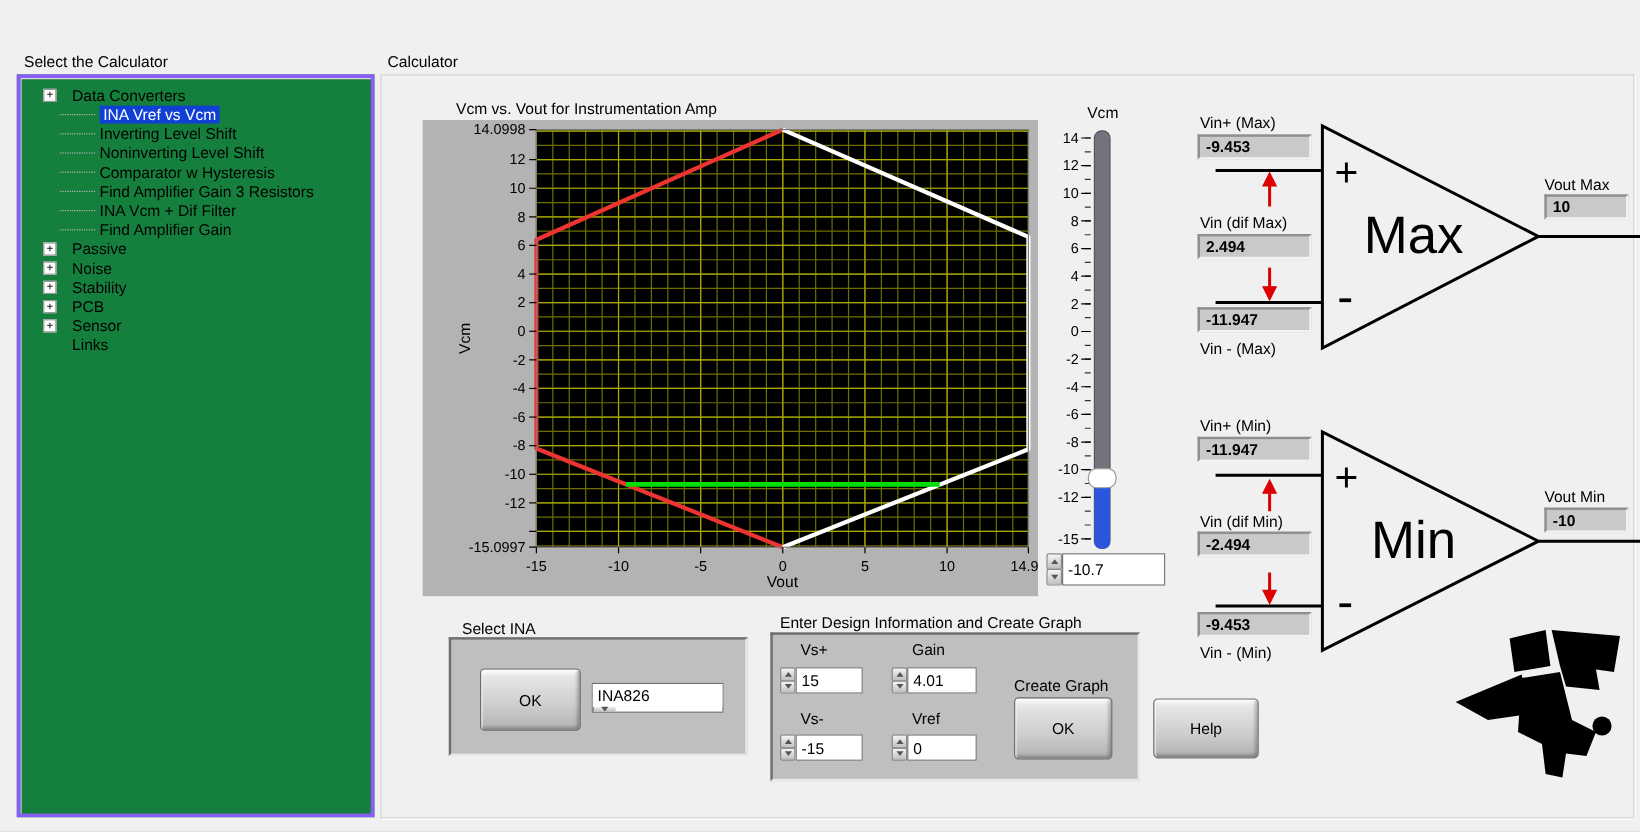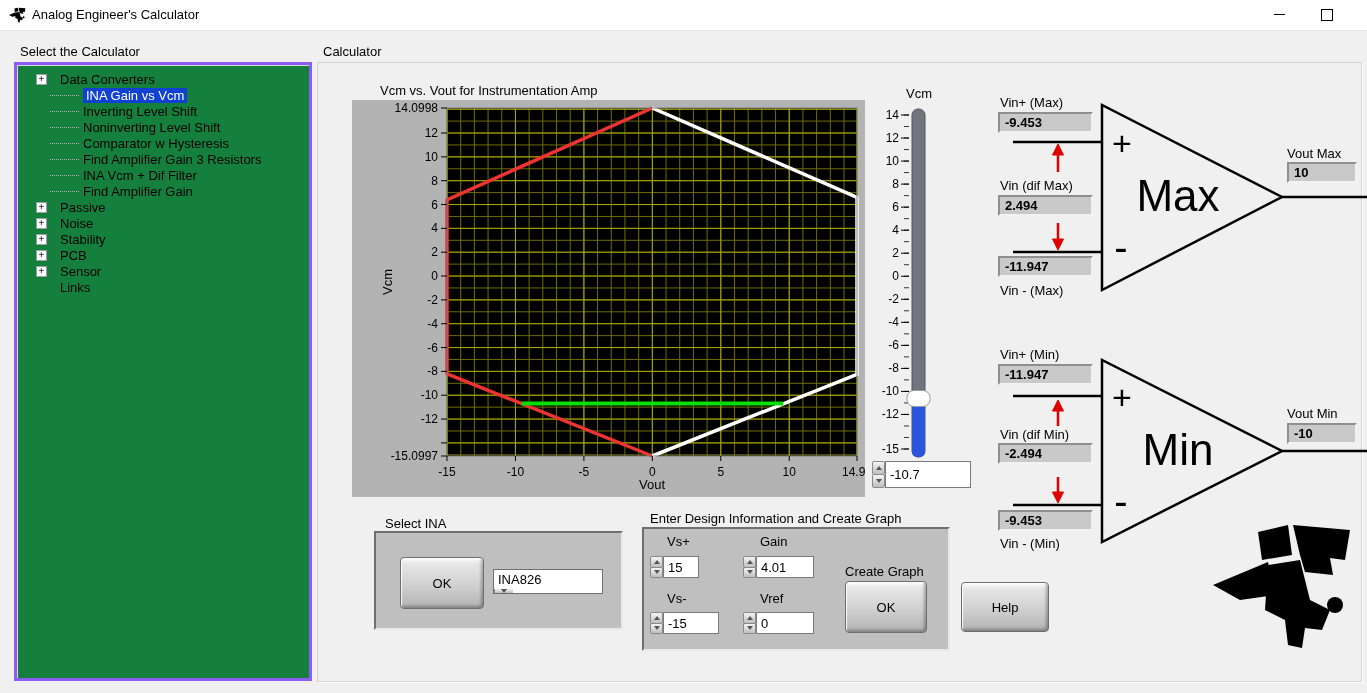--- a/index.html
+++ b/index.html
@@ -62,48 +62,30 @@
   #ina-dd .ddtext{flex:1;display:flex;align-items:center;padding-left:4px;font-size:13px;background:#fff;}
   #ina-dd .ddbtn{width:18px;background:linear-gradient(180deg,#f2f2f2,#bdbdbd);
                  border-left:1px solid #8a8a8a;display:flex;align-items:center;justify-content:center;}
   svg text{font-family:"Liberation Sans",sans-serif;}
 </style>
 </head>
 <body>
 
 <div id="app">
 
-  <div class="abs" id="titlebar">
-    <svg class="abs" style="left:9px;top:7px" width="17" height="16" viewBox="0 0 142 126">
-      <g fill="#000">
-        <path d="M45,9 L75,2 L79,32 L49,37 Z"></path>
-        <path d="M80,2 L137,7 L132,37 L117,35 L120,52 L92,49 L87,32 Z"></path>
-        <path d="M0,62 L55,39 L62,72 L27,77 Z"></path>
-        <path d="M55,42 L87,37 L97,77 L117,87 L109,107 L92,105 L89,125 L75,122 L72,97 L52,87 Z"></path>
-        <circle cx="122" cy="82" r="8"></circle>
-      </g>
-    </svg>
-    <div class="abs" id="title-text">Analog Engineer's Calculator</div>
-    <div class="abs wbtn" id="min-btn">
-      <div class="min-glyph"></div>
-    </div>
-    <div class="abs wbtn" id="max-btn">
-      <div class="max-glyph"></div>
-    </div>
-  </div>
 
   <div class="abs lbl" style="left:20px;top:44px">Select the Calculator</div>
   <div class="abs" id="tree">
       <div class="trow">
         <span class="exp plus"></span>
         <span class="tlabel">Data Converters</span>
       </div>
       <div class="trow">
         <span class="childdots"></span>
-        <span class="tlabel sel">INA Gain vs Vcm</span>
+        <span class="tlabel sel">INA Vref vs Vcm</span>
       </div>
       <div class="trow">
         <span class="childdots"></span>
         <span class="tlabel">Inverting Level Shift</span>
       </div>
       <div class="trow">
         <span class="childdots"></span>
         <span class="tlabel">Noninverting Level Shift</span>
       </div>
       <div class="trow">
@@ -436,21 +418,21 @@
   <div class="abs lbl" style="left:667px;top:534px">Vs+</div>
   <div class="abs numctl" style="left:650px;top:556px;height:22px">
     <div class="spin">
       <div class="sb">
           <div class="tri-up"></div>
         </div>
       <div class="sb">
           <div class="tri-dn"></div>
         </div>
     </div>
-    <div class="whitefield" style="width:36px">15</div>
+    <div class="whitefield" style="width:56px">15</div>
   </div>
 
   <div class="abs lbl" style="left:760px;top:534px">Gain</div>
   <div class="abs numctl" style="left:743px;top:556px;height:22px">
     <div class="spin">
       <div class="sb">
           <div class="tri-up"></div>
         </div>
       <div class="sb">
           <div class="tri-dn"></div>

